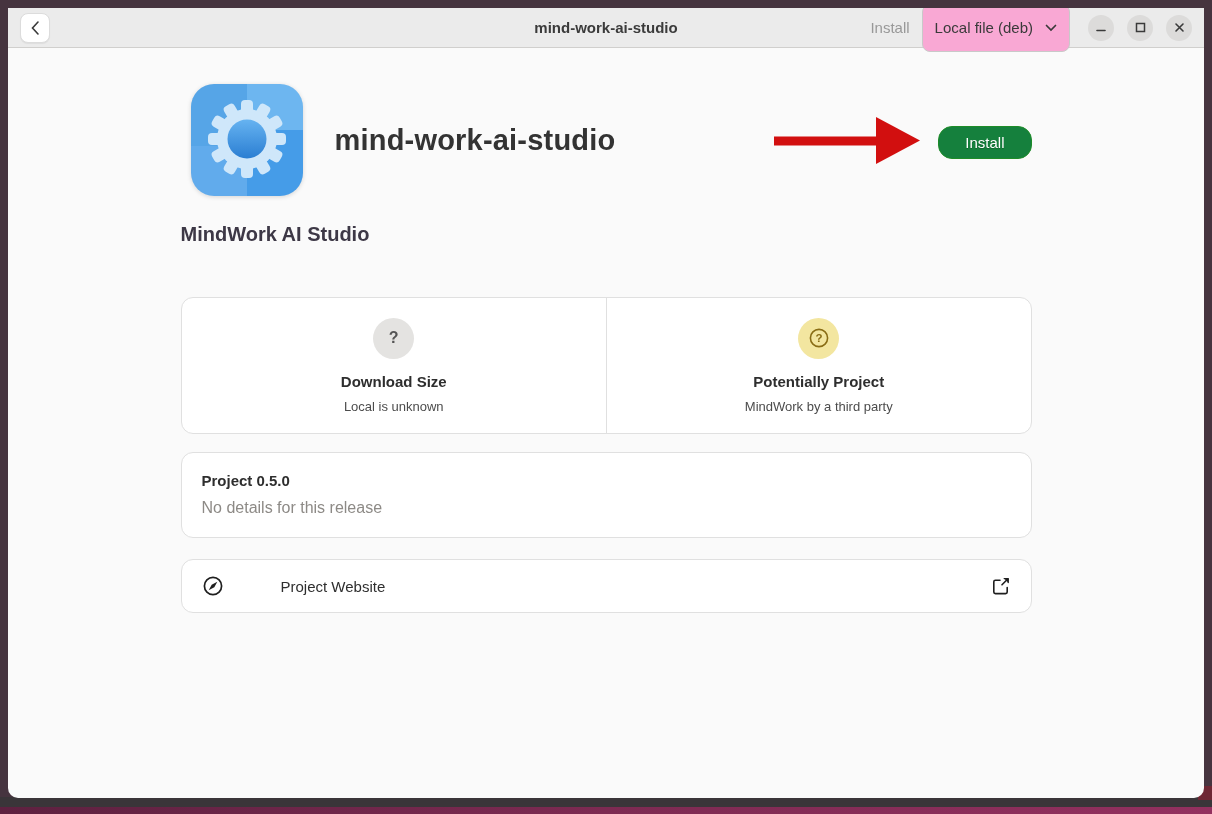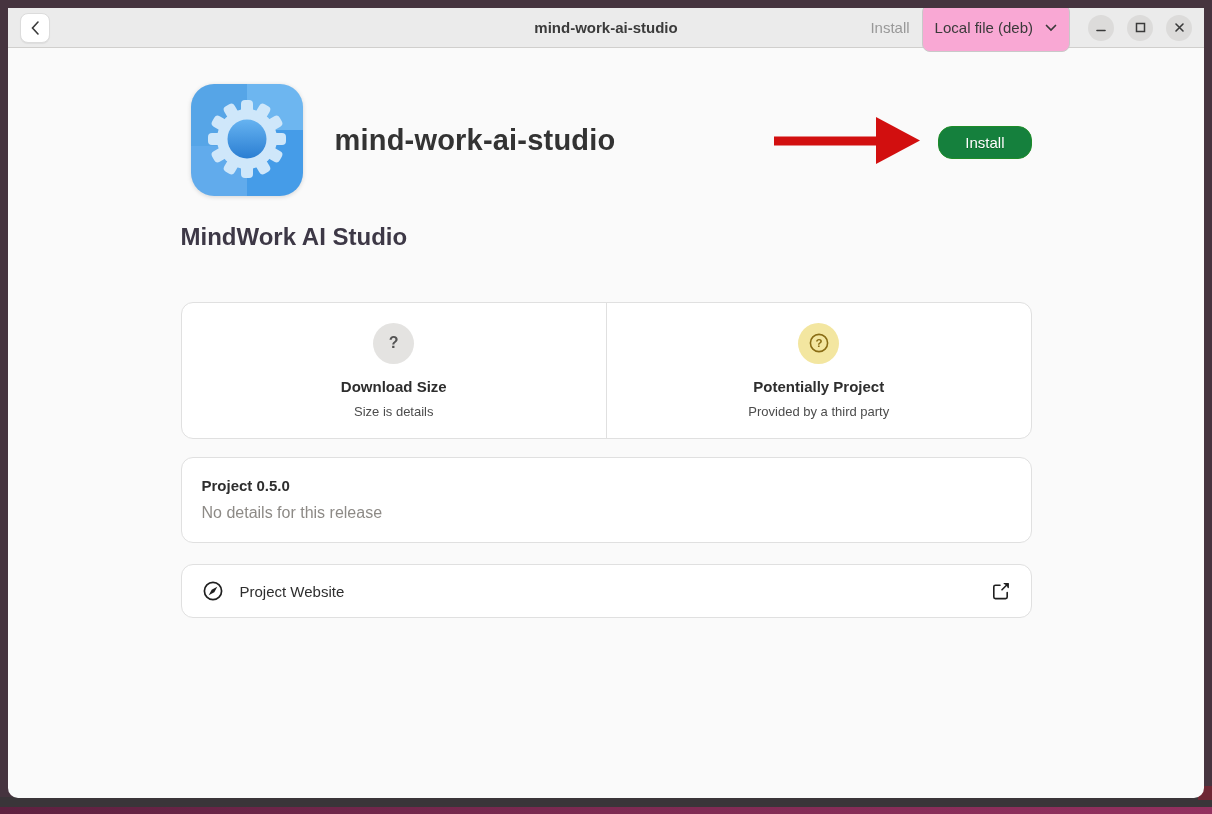--- a/index.html
+++ b/index.html
@@ -60,21 +60,21 @@
   .install-wrap { position:absolute; right:0; top:50%; transform:translateY(-50%);
     display:flex; align-items:center; gap:16px; margin-top:2px; }
   .red-arrow { display:block; }
   .install-btn {
     background:#15803d; border:1px solid #1e8c28; color:#ffffff;
     font-size:15px; padding:0 26px; height:33px; border-radius:14px;
     display:flex; align-items:center; justify-content:center; cursor:pointer;
     text-shadow:0 1px 1px rgba(0,0,0,.25); font-family:inherit;
   }
 
-  .dev-name { margin-top:27px; font-size:24px; font-weight:bold; color:#3d3846; }
+  .dev-name { margin-top:27px; font-size:20px; font-weight:bold; color:#3d3846; }
   .license { margin-top:13px; font-size:14px; color:#5d5d5d; }
 
   .card {
     background:#ffffff; border:1px solid #e0e0e0; border-radius:12px;
   }
   .tiles { margin-top:51px; display:flex; height:137px; overflow:hidden; }
   .tile { flex:1 1 50%; display:flex; flex-direction:column; align-items:center; justify-content:center; cursor:pointer; }
   .tile + .tile { border-left:1px solid #e0e0e0; }
   .tile-circle {
     width:41px; height:41px; border-radius:50%;
@@ -82,21 +82,21 @@
   }
   .tile-circle.gray { background:#e4e3e1; color:#545454; font-weight:bold; font-size:16px; }
   .tile-circle.yellow { background:#f3e6a0; }
   .tile-title { margin-top:14px; font-size:15px; font-weight:bold; color:#2e2e2e; }
   .tile-sub { margin-top:9px; font-size:13px; color:#4c4c4c; }
 
   .version-card { margin-top:18px; padding:19px 20px 20px; }
   .version-title { font-size:15px; font-weight:bold; color:#2e2e2e; }
   .version-sub { margin-top:10px; font-size:16px; color:#8d8a86; }
 
-  .website-row { margin-top:21px; height:54px; display:flex; align-items:center; padding:0 20px; cursor:pointer; }
+  .website-row { margin-top:21px; height:54px; display:flex; align-items:center; padding:0 20px; cursor:pointer;gap:41px; }
   .website-label { margin-left:16px; font-size:15px; color:#2e2e2e; }
   .external-icon { margin-left:auto; display:flex; }
 </style>
 </head>
 <body>
 
 <div class="desktop">
   <div class="dock-strip"></div>
   <div class="corner-accent"></div>
   <div class="wallpaper-line"></div>
@@ -204,31 +204,31 @@
         </div>
 
         <div class="dev-name">MindWork AI Studio</div>
 
         <div class="card tiles">
           <div class="tile">
             <div class="tile-circle gray">
               <span>?</span>
             </div>
             <div class="tile-title">Download Size</div>
-            <div class="tile-sub">Size is details</div>
+            <div class="tile-sub">Local is unknown</div>
           </div>
           <div class="tile">
             <div class="tile-circle yellow">
               <svg width="24" height="24" viewBox="0 0 24 24">
                 <circle cx="12" cy="12" r="8.6" fill="none" stroke="#8a6d15" stroke-width="1.6"></circle>
                 <text x="12" y="16.2" text-anchor="middle" font-size="11.5" font-weight="bold" font-family="Liberation Sans, sans-serif" fill="#8a6d15">?</text>
               </svg>
             </div>
             <div class="tile-title">Potentially Project</div>
-            <div class="tile-sub">Provided by a third party</div>
+            <div class="tile-sub">MindWork by a third party</div>
           </div>
         </div>
 
         <div class="card version-card">
           <div class="version-title">Project 0.5.0</div>
           <div class="version-sub">No details for this release</div>
         </div>
 
         <div class="card website-row">
           <span style="display:flex;">

